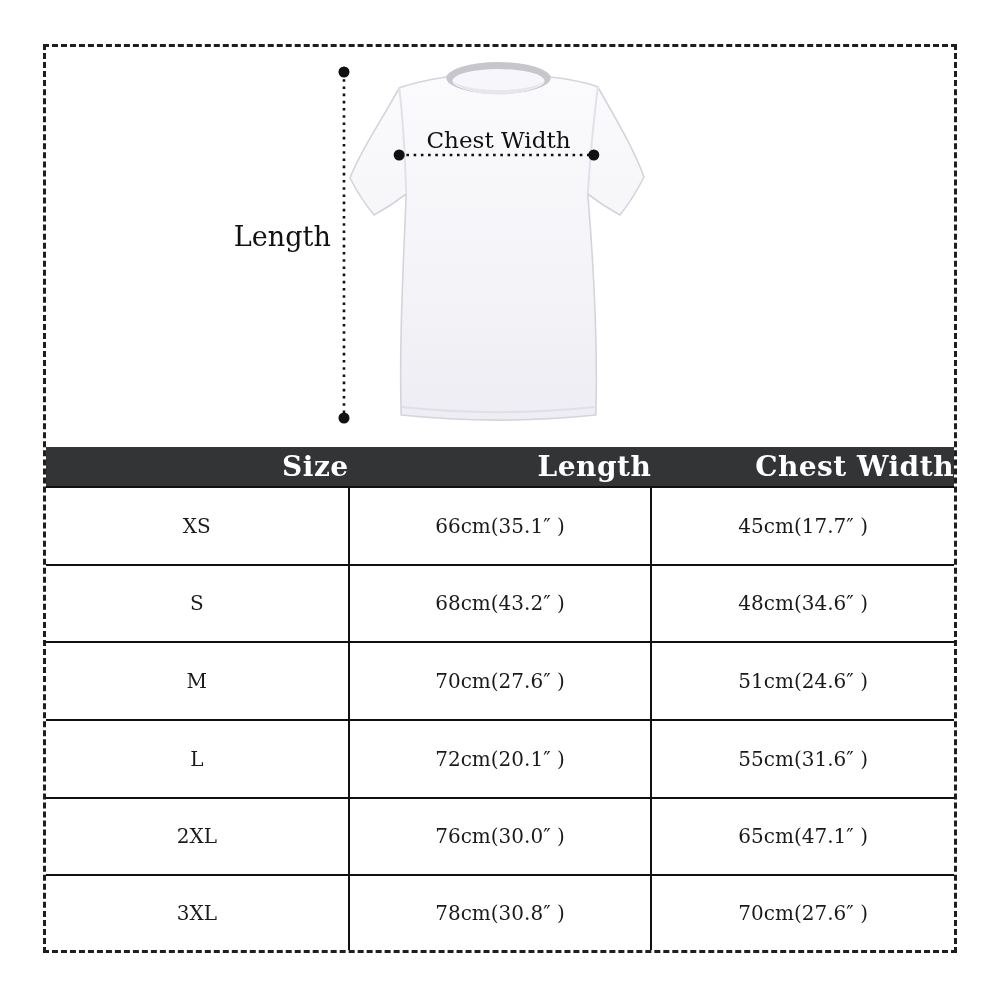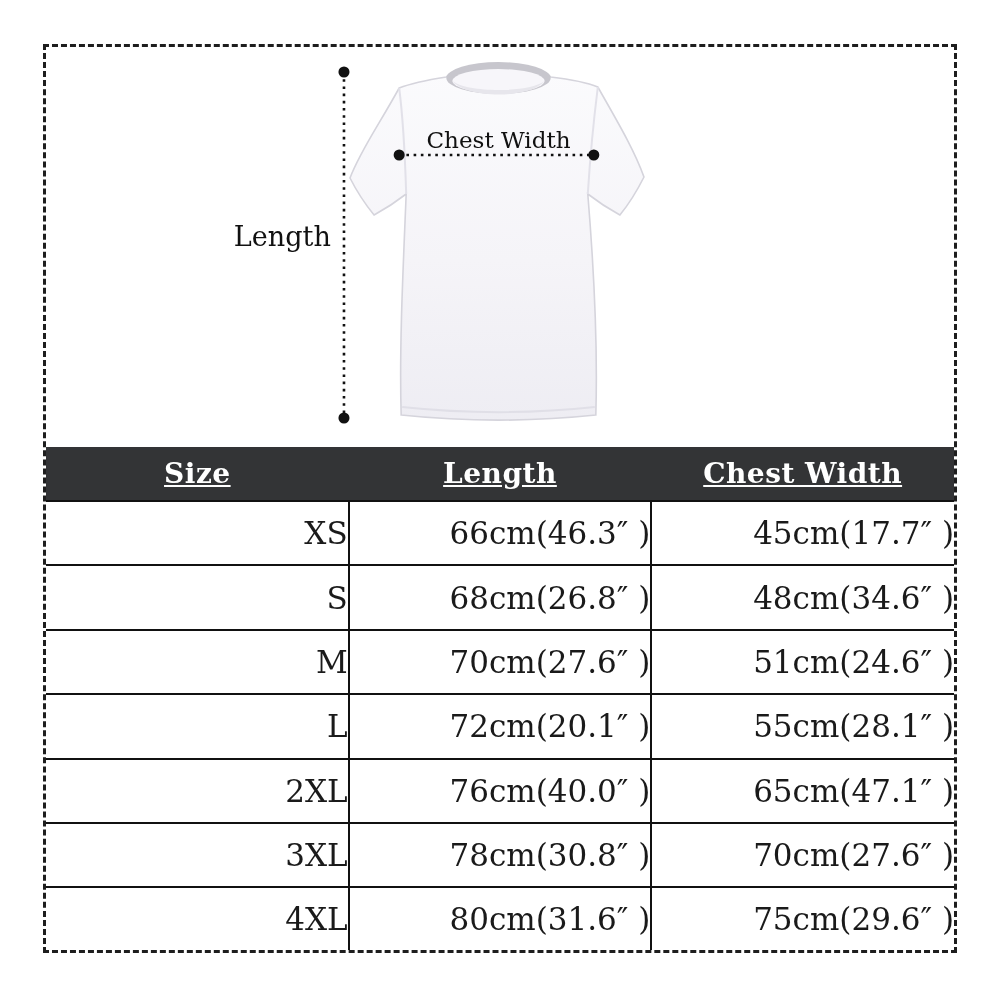--- a/index.html
+++ b/index.html
@@ -36,29 +36,28 @@
     fill: var(--annotation);
   }
   table.size-table {
     width: 100%; height: 503px;
     border-collapse: collapse; table-layout: fixed;
   }
   table.size-table thead th {
     background: var(--header-bg);
     color: var(--header-text);
     font-size: 28px; font-weight: 600;
-    height: 54px; text-align: center;
+    height: 40px; text-align: right;
     border: none;
     letter-spacing: 0.5px;
-    text-decoration: underline;
   }
   table.size-table tbody td {
     border: 2px solid var(--border);
-    font-size: 31px; color: var(--cell-text);
-    text-align: right; vertical-align: middle;
+    font-size: 20px; color: var(--cell-text);
+    text-align: center; vertical-align: middle;
   }
   table.size-table tbody tr td:first-child { border-left: none; }
   table.size-table tbody tr td:last-child  { border-right: none; margin-left: 24px; }
   table.size-table tbody tr:last-child td  { border-bottom: none; }
 </style>
 </head>
 <body>
 
 <div class="frame">
 
@@ -117,49 +116,44 @@
     <thead>
       <tr>
         <th>Size</th>
         <th>Length</th>
         <th>Chest Width</th>
       </tr>
     </thead>
     <tbody>
         <tr>
           <td>XS</td>
-          <td>66cm(46.3″ )</td>
+          <td>66cm(35.1″ )</td>
           <td>45cm(17.7″ )</td>
         </tr>
         <tr>
           <td>S</td>
-          <td>68cm(26.8″ )</td>
+          <td>68cm(43.2″ )</td>
           <td>48cm(34.6″ )</td>
         </tr>
         <tr>
           <td>M</td>
           <td>70cm(27.6″ )</td>
           <td>51cm(24.6″ )</td>
         </tr>
         <tr>
           <td>L</td>
           <td>72cm(20.1″ )</td>
-          <td>55cm(28.1″ )</td>
+          <td>55cm(31.6″ )</td>
         </tr>
         <tr>
           <td>2XL</td>
-          <td>76cm(40.0″ )</td>
+          <td>76cm(30.0″ )</td>
           <td>65cm(47.1″ )</td>
         </tr>
         <tr>
           <td>3XL</td>
           <td>78cm(30.8″ )</td>
           <td>70cm(27.6″ )</td>
         </tr>
-        <tr>
-          <td>4XL</td>
-          <td>80cm(31.6″ )</td>
-          <td>75cm(29.6″ )</td>
-        </tr>
       </tbody>
   </table>
 
 </div>
 
 </body></html>

